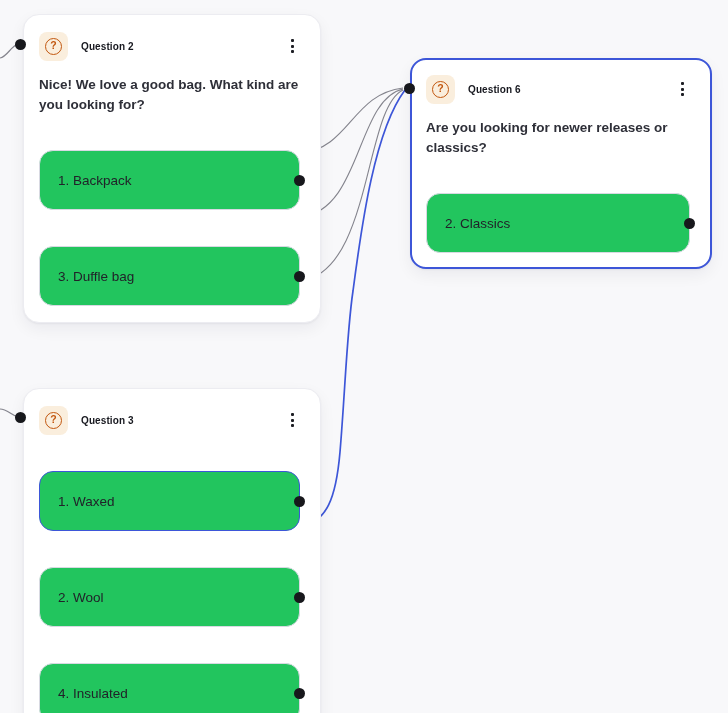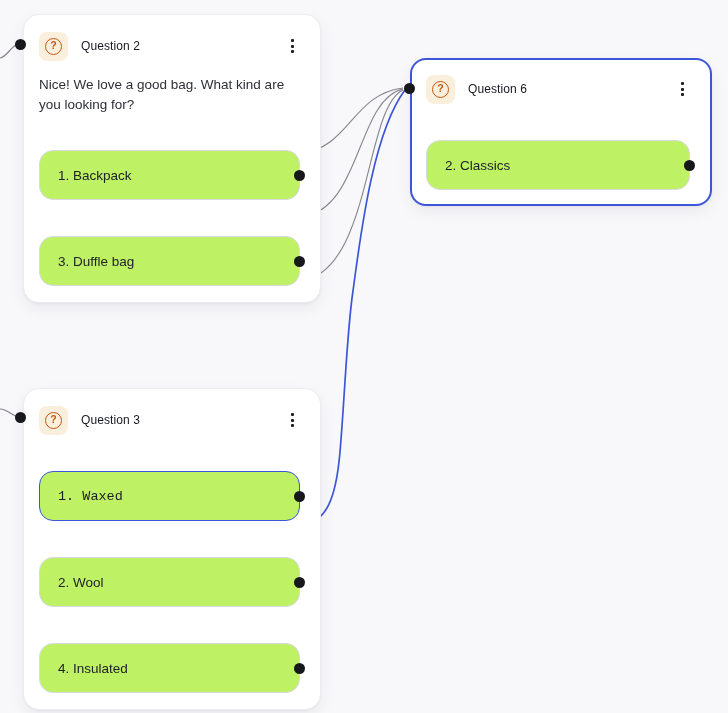--- a/index.html
+++ b/index.html
@@ -21,32 +21,32 @@
   .card-header{display:flex;align-items:center;height:30px;margin-bottom:14px;}
   .node-icon{
     width:29px;height:29px;border-radius:8px;background:#faeedd;
     display:flex;align-items:center;justify-content:center;flex:0 0 auto;margin-right:13px;
   }
   .qmark{
     box-sizing:border-box;width:17px;height:17px;border:1.6px solid #c2570f;border-radius:50%;
     color:#c2570f;font-size:10.5px;font-weight:700;line-height:1;
     display:flex;align-items:center;justify-content:center;padding-bottom:1px;
   }
-  .title{font-size:12px;font-weight:400;color:#17181f;letter-spacing:.1px;}
+  .title{font-size:10px;font-weight:700;color:#17181f;letter-spacing:.1px;}
   .kebab{margin-left:auto;display:flex;flex-direction:column;gap:2.5px;padding:5px 6px;cursor:pointer;border-radius:6px;}
   .kebab i{width:3px;height:3px;background:#1d1e24;border-radius:1px;}
-  .body-text{font-size:13.5px;line-height:19.5px;color:#2e2f38;margin:0 0 15px 0;}
+  .body-text{font-size:13.5px;line-height:19.5px;color:#2e2f38;margin:0 0 15px 0;font-weight:bold;}
   .option{
-    position:relative;box-sizing:border-box;height:50px;background:#bef264;
+    position:relative;box-sizing:border-box;height:60px;background:#22c55e;
     border:1px solid #d8d9e2;border-radius:14px;
     display:flex;align-items:center;padding:0 18px;
     font-size:13.5px;color:#212229;margin-bottom:14px;cursor:pointer;margin-top:36px;
   }
   .option:last-child{margin-bottom:0;}
-  .option.selected{border:1.6px solid #3d56d8;font-family:Liberation Mono, monospace;}
+  .option.selected{border:1.6px solid #3d56d8;}
   .handle{position:absolute;width:11px;height:11px;background:#17181c;border-radius:50%;cursor:crosshair;}
   .handle.out{right:-6px;top:50%;margin-top:-5.5px;}
   .handle.in-left{left:-9px;top:24px;}
   .card-q5 .handle.in-left{left:-8px;top:23px;}
   .card-q3 .handle.in-left{top:23px;}
 </style>
 </head>
 <body>
 
 <div class="canvas">
@@ -90,20 +90,21 @@
       <span class="node-icon">
         <span class="qmark">?</span>
       </span>
       <span class="title">Question 6</span>
       <span class="kebab">
           <i></i>
           <i></i>
           <i></i>
         </span>
     </div>
+    <p class="body-text">Are you looking for newer releases or classics?</p>
     <div class="option">
       <span>2. Classics</span>
       <span class="handle out"></span>
     </div>
   </div>
 
   <div class="card card-q3">
     <span class="handle in-left"></span>
     <div class="card-header">
       <span class="node-icon">

